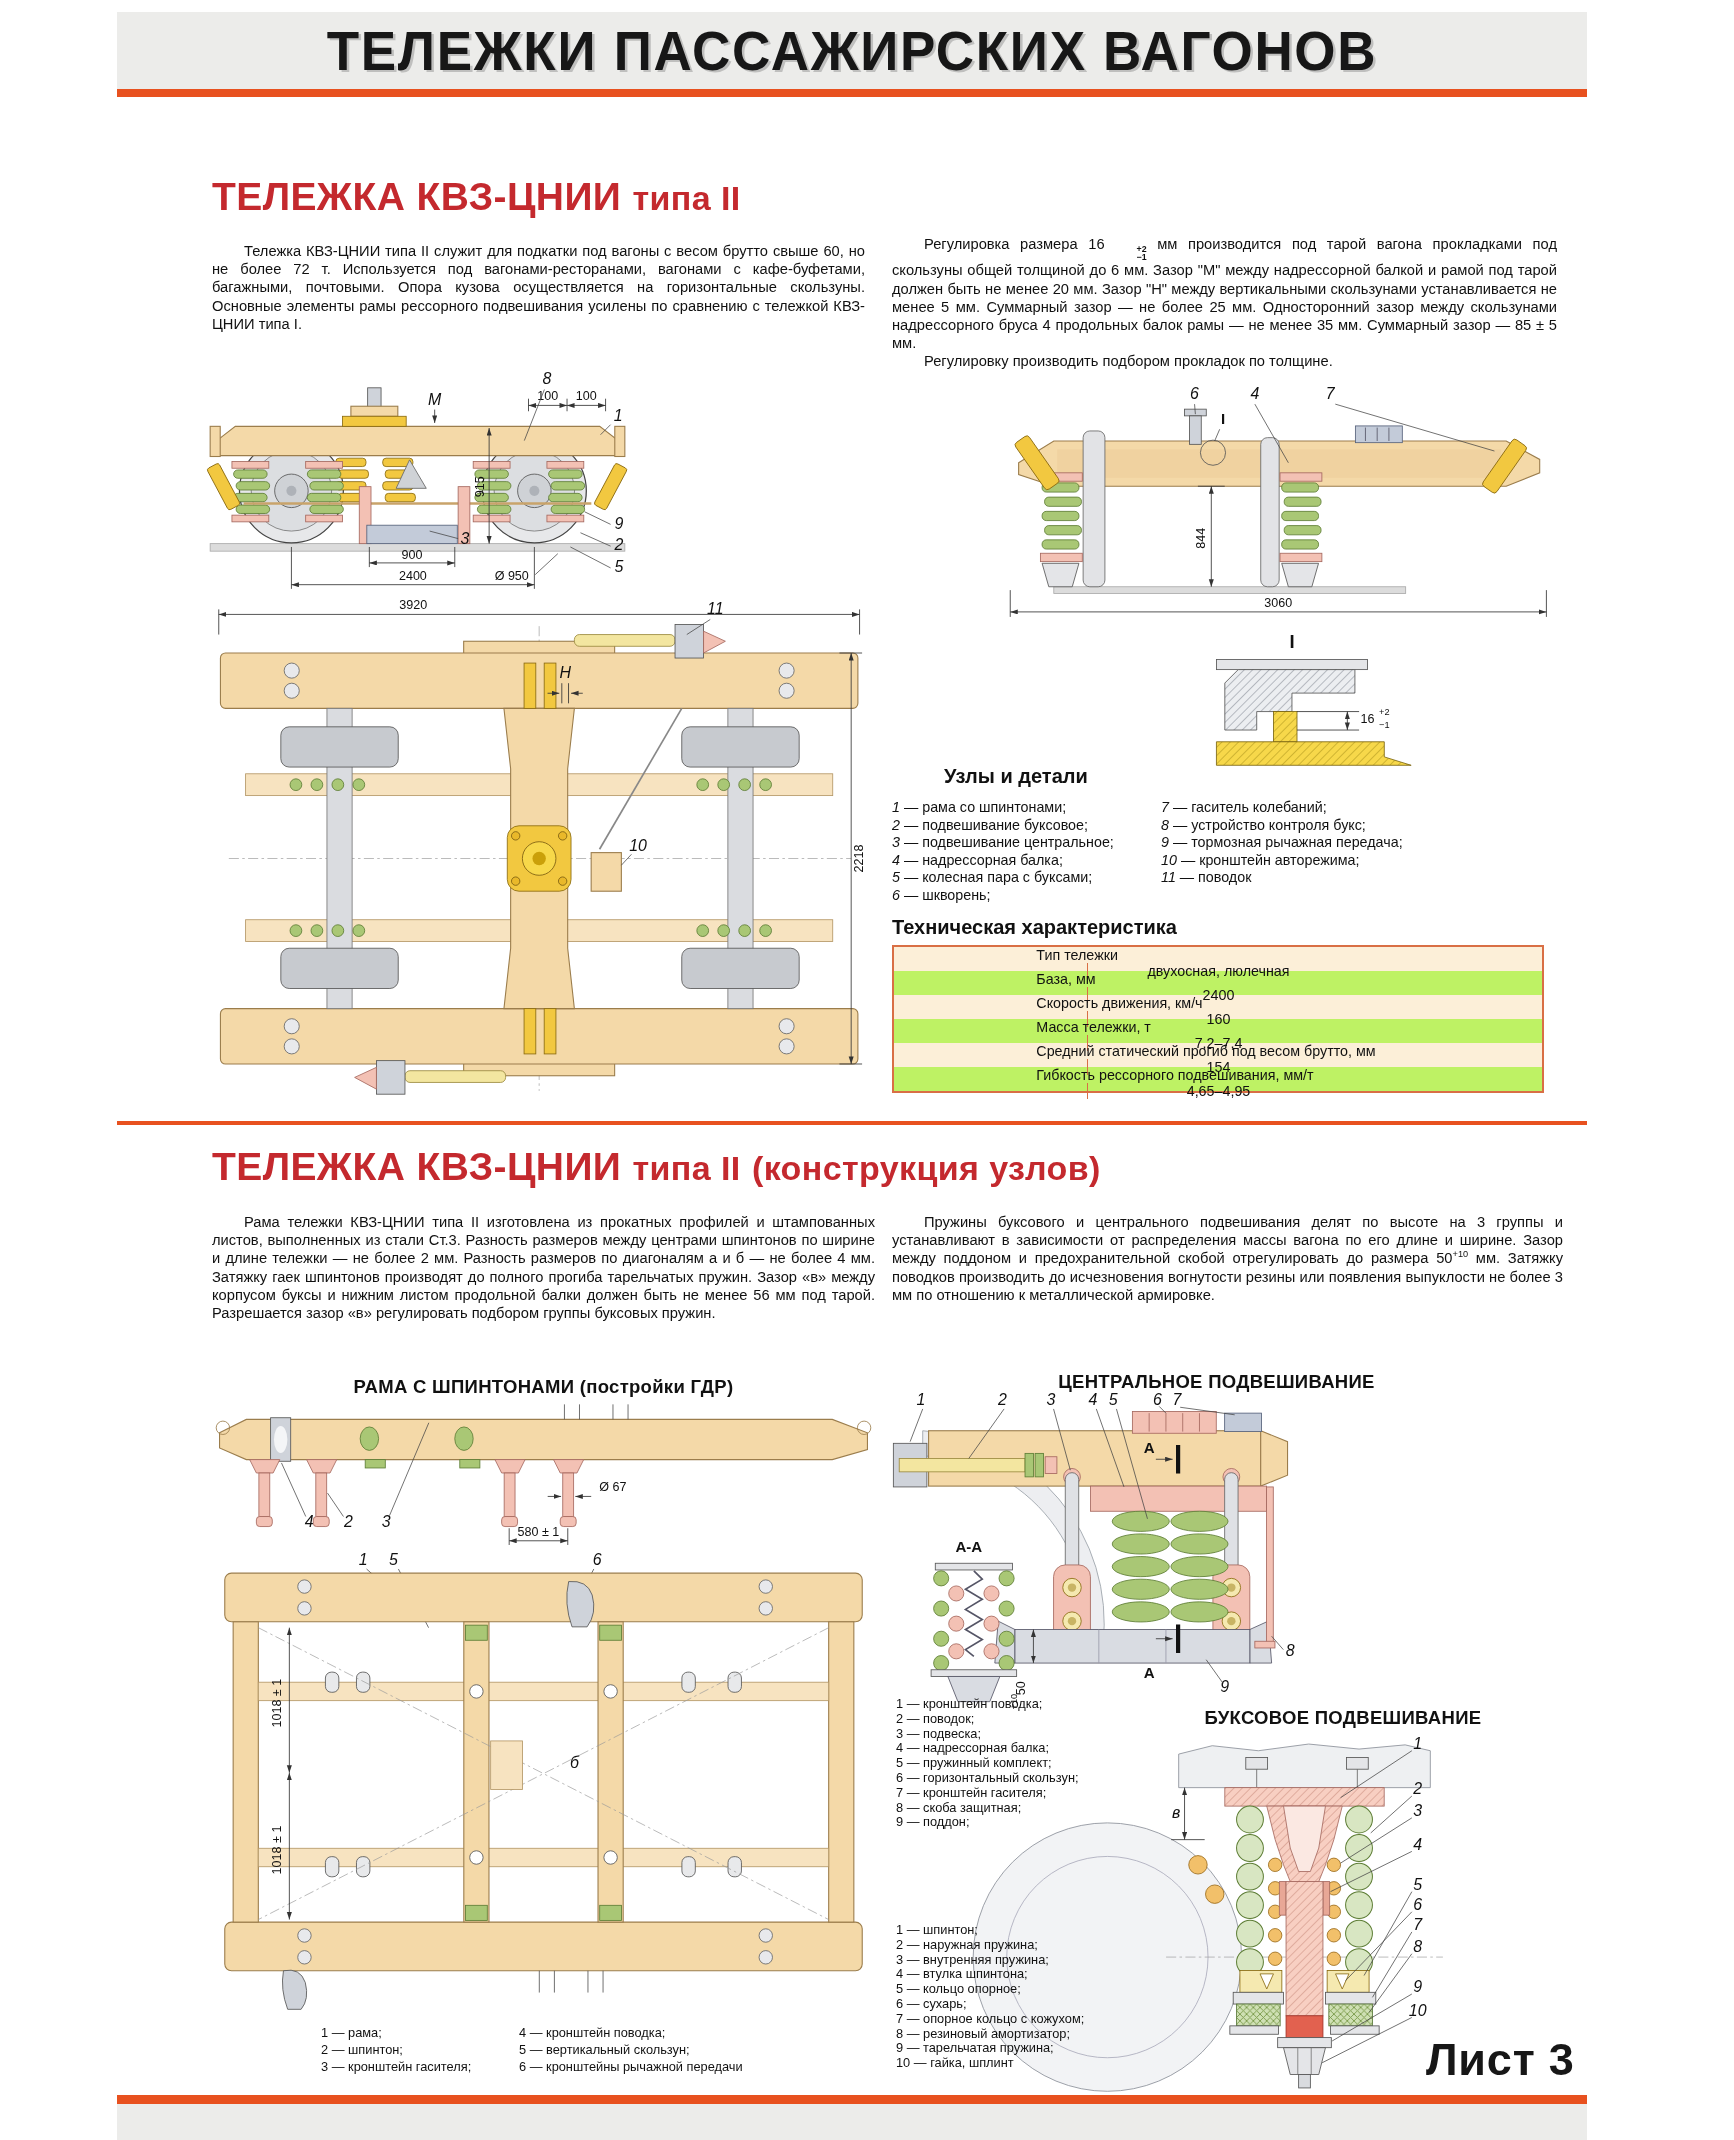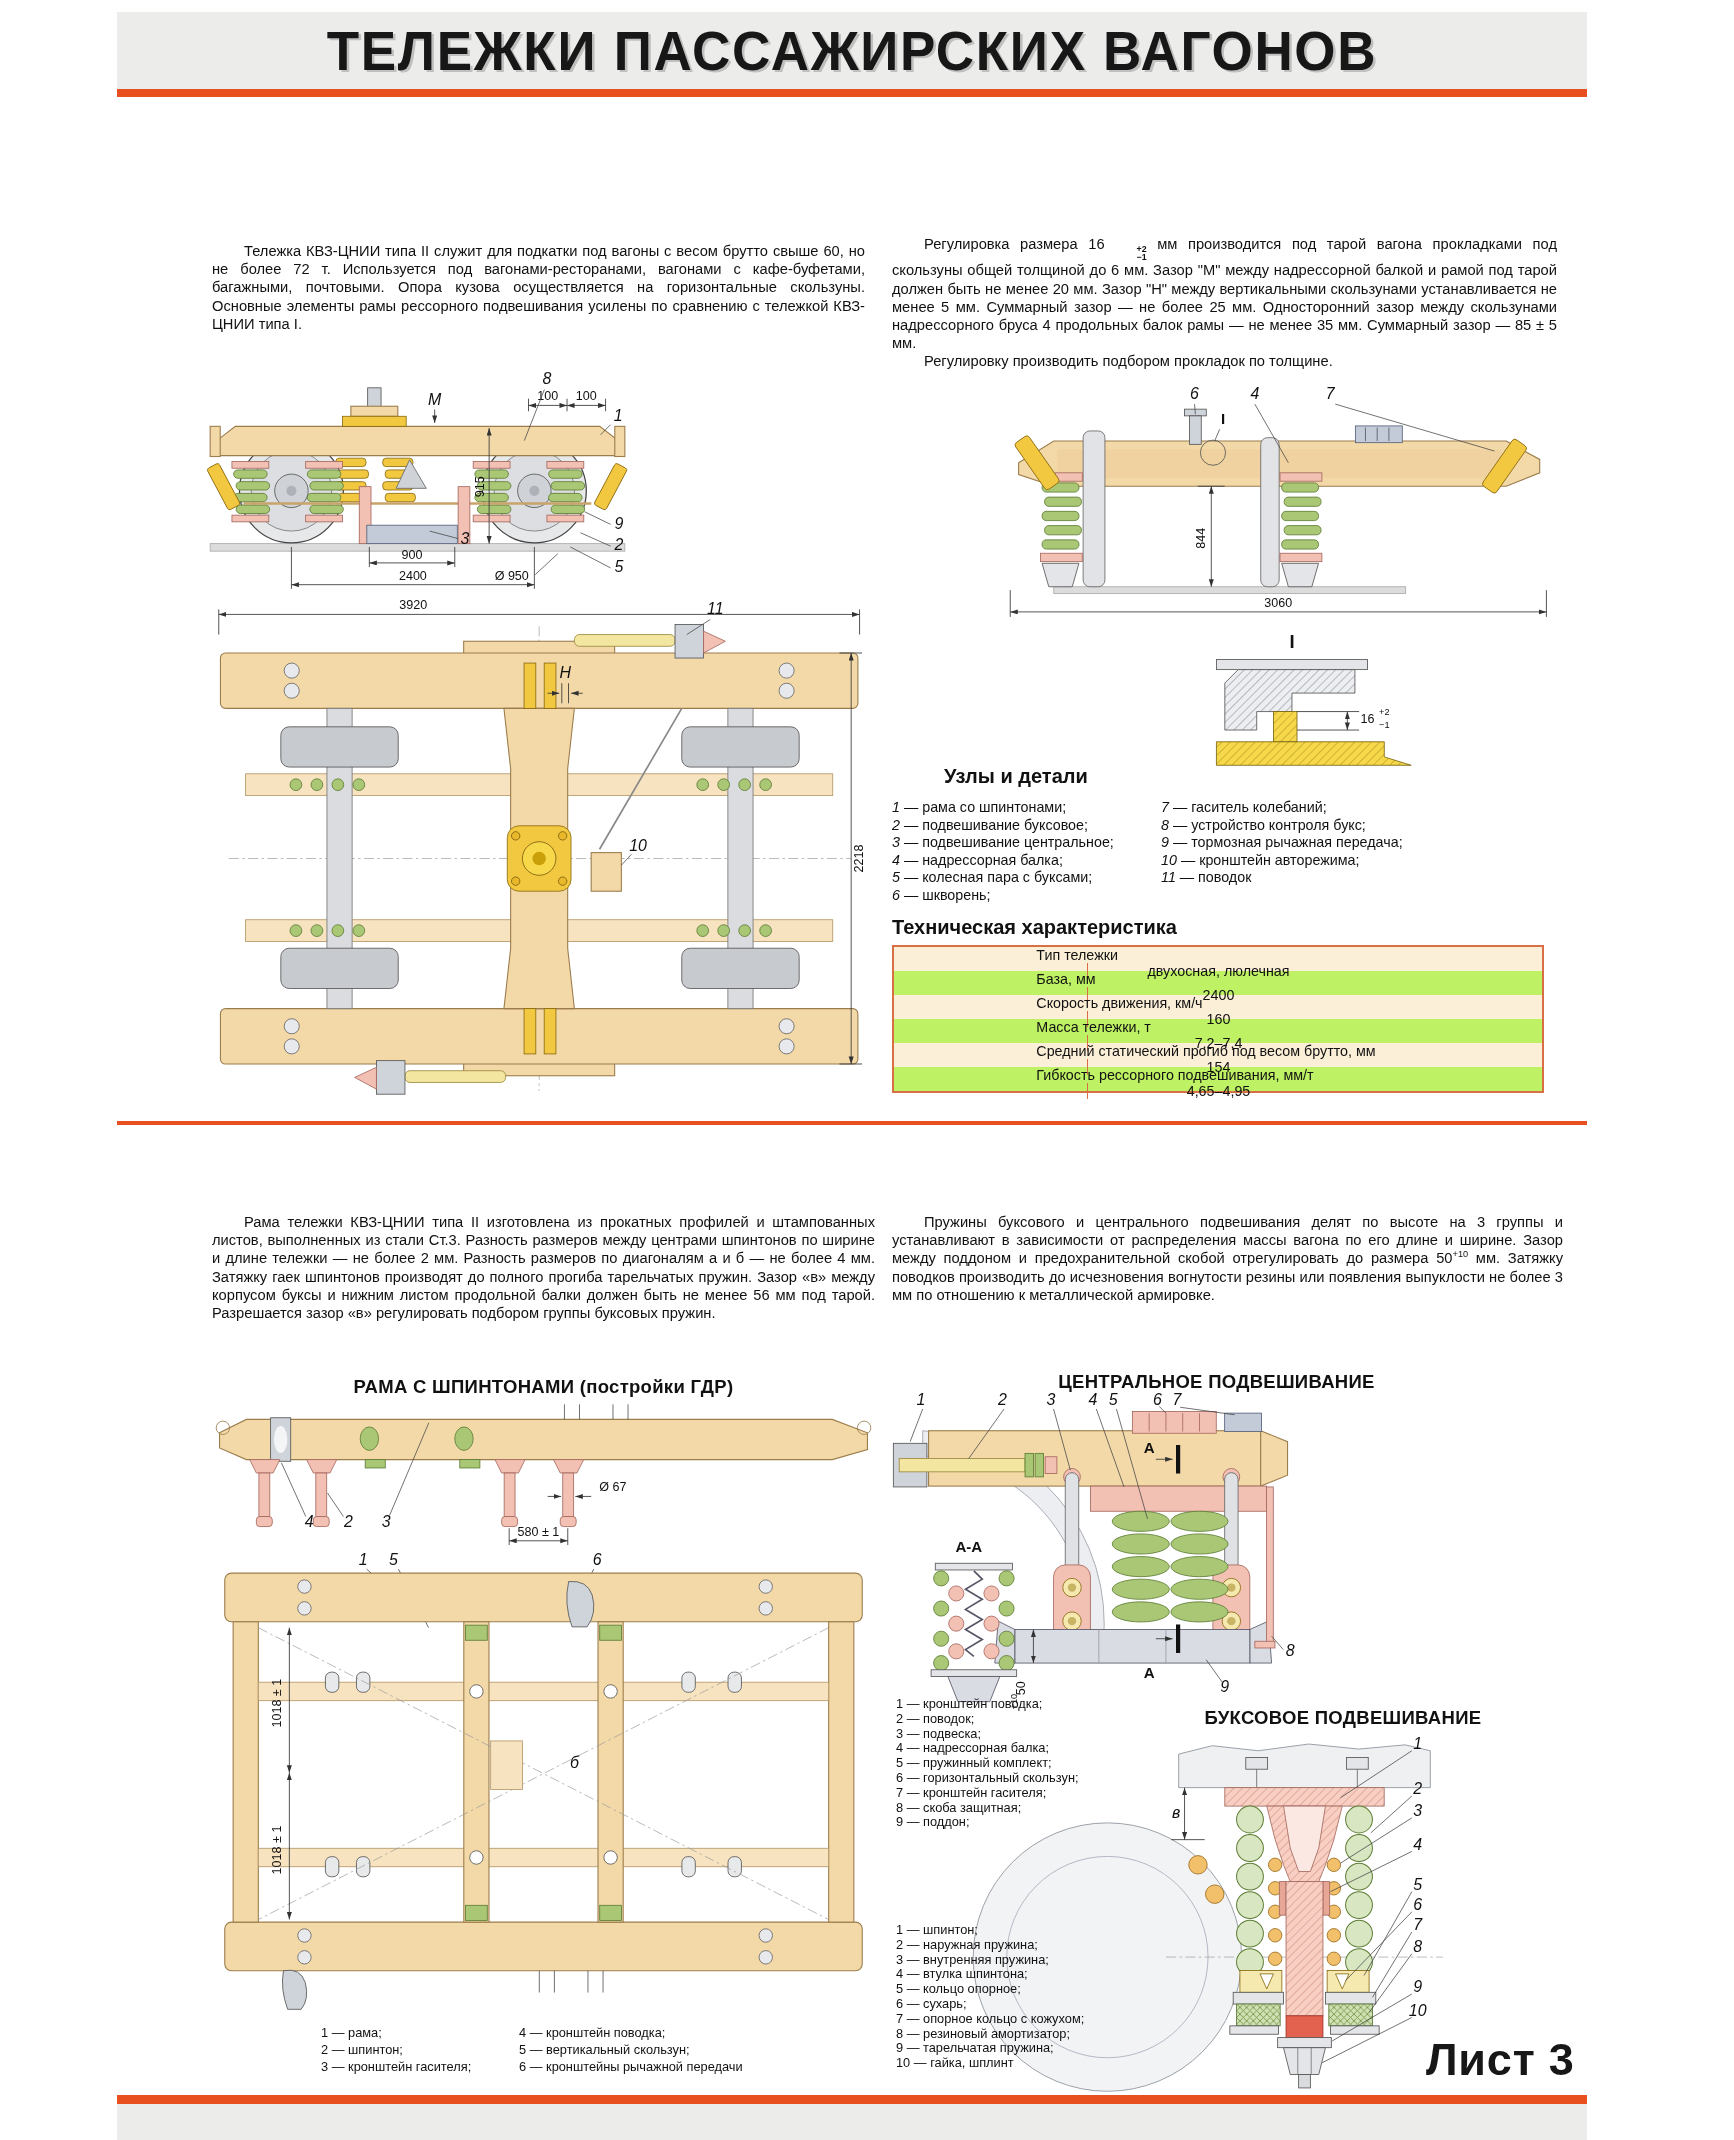--- a/index.html
+++ b/index.html
@@ -87,20 +87,24 @@
         <path d="M0,0 L8,8 M8,0 L0,8" stroke="#7a9a4a" stroke-width="1.1"></path>
       </pattern>
     </defs>
   </svg>
 
   <div class="abs band" style="left:117px;top:11.7px;width:1470px;height:77px;">
     <div id="hdr-title">ТЕЛЕЖКИ ПАССАЖИРСКИХ ВАГОНОВ</div>
   </div>
   <div class="abs orule" style="left:117px;top:89px;width:1470px;height:8.4px;"></div>
 
+  <div class="abs redh" style="left:212px;top:175px;">
+    <span>ТЕЛЕЖКА КВЗ-ЦНИИ</span>
+    <span class="sub">типа II</span>
+  </div>
 
   <div class="abs para" style="left:212px;top:242px;width:653px;">
     <span>Тележка КВЗ-ЦНИИ типа II служит для подкатки под вагоны с весом брутто свыше 60, но не более 72 т. Используется под вагонами-ресторанами, вагонами с кафе-буфетами, багажными, почтовыми. Опора кузова осуществляется на горизонтальные скользуны. Основные элементы рамы рессорного подвешивания усилены по сравнению с тележкой КВЗ-ЦНИИ типа I.</span>
   </div>
 
   <div class="abs para" style="left:892px;top:235px;width:665px;">
     <span>Регулировка размера 16</span><span class="tol">
         <span>+2</span>
         <span>−1</span>
       </span><span> мм производится под тарой вагона прокладками под скользуны общей толщиной до 6 мм. Зазор "М" между надрессорной балкой и рамой под тарой должен быть не менее 20 мм. Зазор "Н" между вертикальными скользунами устанавливается не менее 5 мм. Суммарный зазор — не более 25 мм. Односторонний зазор между скользунами надрессорного бруса 4 продольных балок рамы — не менее 35 мм. Суммарный зазор — 85 ± 5 мм.</span>
@@ -431,20 +435,25 @@
         <div class="tk">Средний статический прогиб под весом брутто, мм</div>
         <div class="tv">154</div>
       </div>
     <div class="trow even">
         <div class="tk">Гибкость рессорного подвешивания, мм/т</div>
         <div class="tv">4,65–4,95</div>
       </div>
   </div>
 
   <div class="abs orule" style="left:117px;top:1121px;width:1470px;height:4.2px;"></div>
+  <div class="abs redh" style="left:212px;top:1145px;">
+    <span>ТЕЛЕЖКА КВЗ-ЦНИИ</span>
+    <span class="sub">типа II</span>
+    <span class="sub">(конструкция  узлов)</span>
+  </div>
 
   <div class="abs para" style="left:212px;top:1213px;width:663px;">
     <span>Рама тележки КВЗ-ЦНИИ типа II изготовлена из прокатных профилей и штампованных листов, выполненных из стали Ст.3. Разность размеров между центрами шпинтонов по ширине и длине тележки — не более 2 мм. Разность размеров по диагоналям а и б — не более 4 мм. Затяжку гаек шпинтонов производят до полного прогиба тарельчатых пружин. Зазор «в» между корпусом буксы и нижним листом продольной балки должен быть не менее 56 мм под тарой. Разрешается зазор «в» регулировать подбором группы буксовых пружин.</span>
   </div>
   <div class="abs para" style="left:892px;top:1213px;width:671px;">
     <span>Пружины буксового и центрального подвешивания делят по высоте на 3 группы и устанавливают в зависимости от распределения массы вагона по его длине и ширине. Зазор между поддоном и предохранительной скобой отрегулировать до размера 50</span><sup class="t10">+10</sup><span> мм. Затяжку поводков производить до исчезновения вогнутости резины или появления выпуклости не более 3 мм по отношению к металлической армировке.</span>
   </div>
 
   <div class="abs cap" style="left:212px;top:1376px;width:663px;">РАМА С ШПИНТОНАМИ (постройки ГДР)</div>
 

